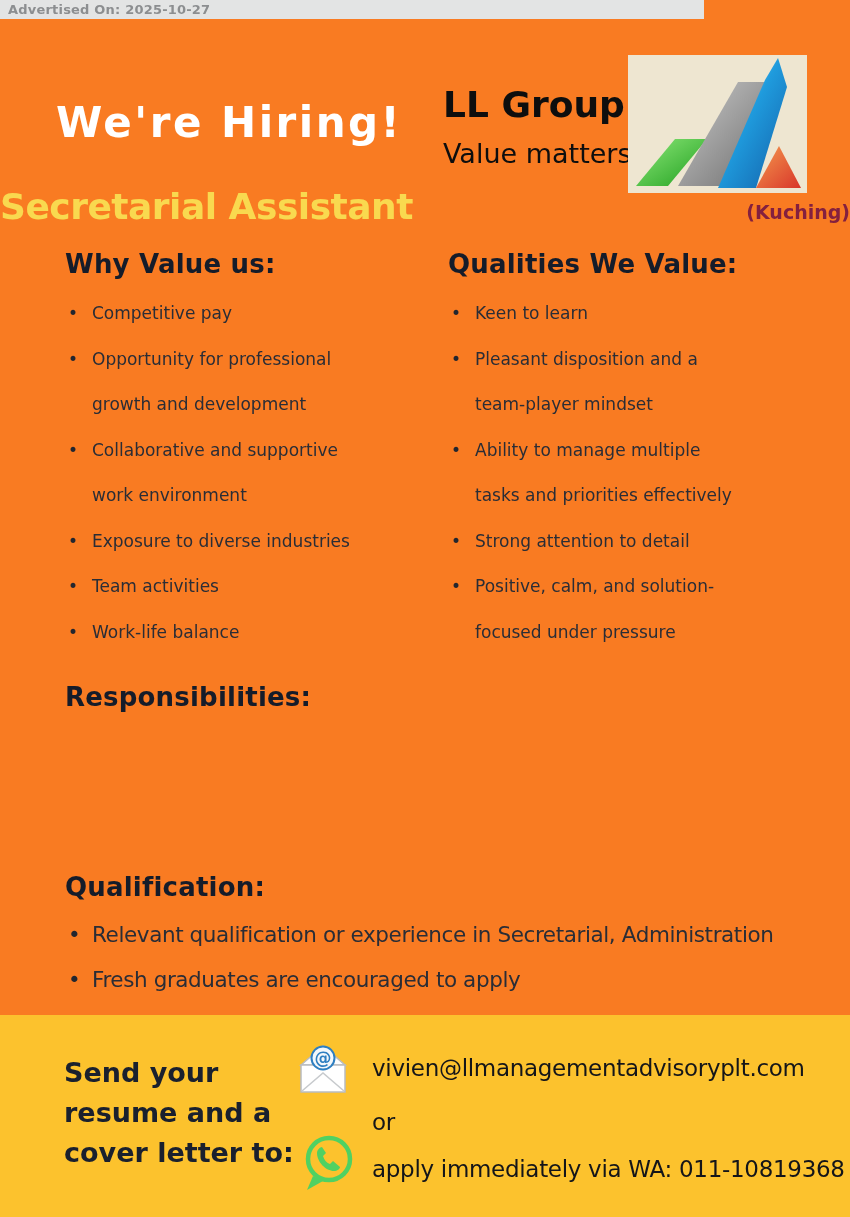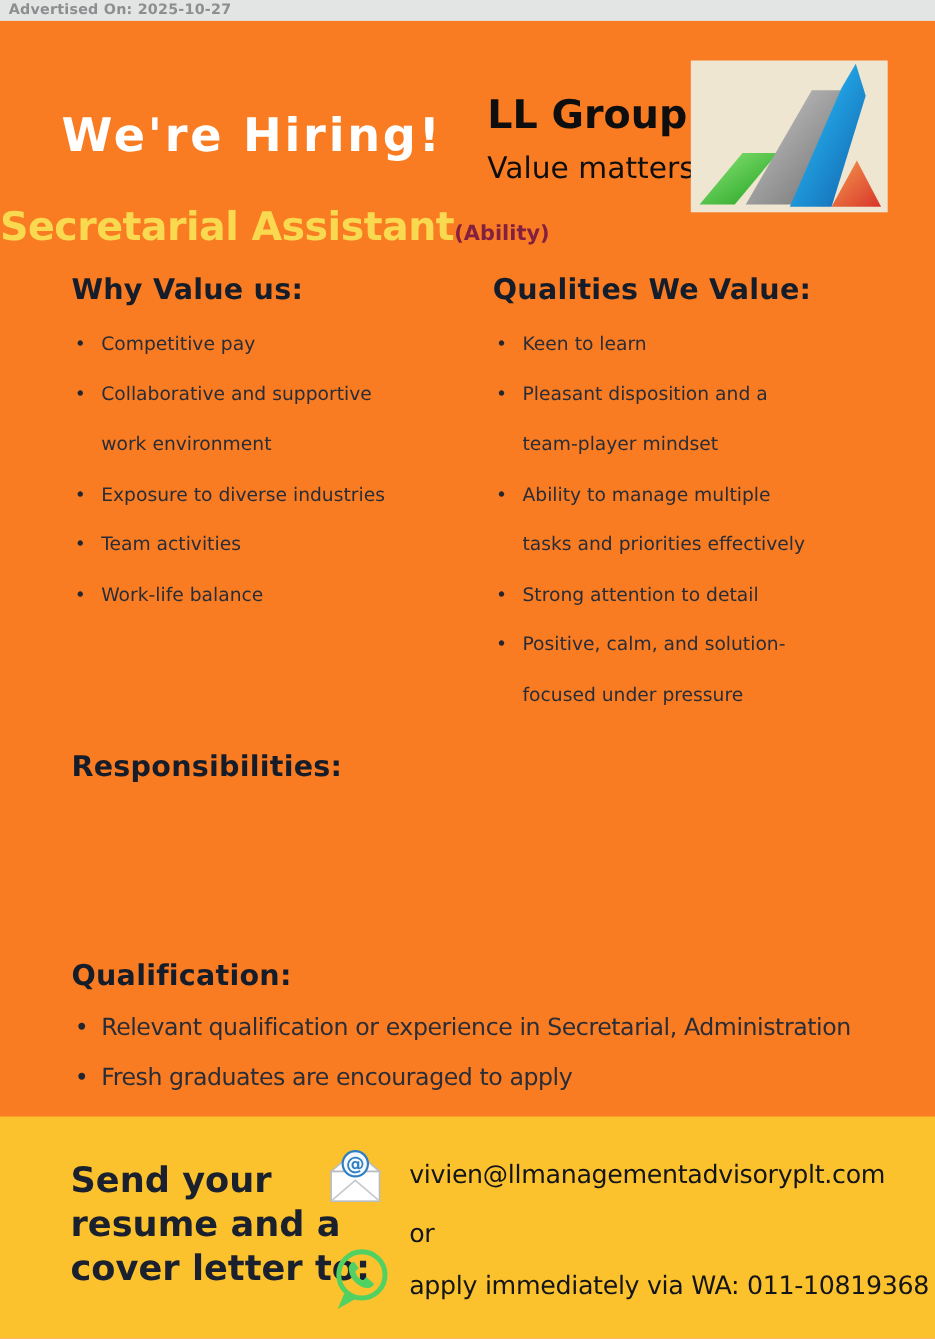--- a/index.html
+++ b/index.html
@@ -2,39 +2,39 @@
 <html><head>
 <meta charset="utf-8">
 <style>
   html,body { margin:0; padding:0; background:#ffffff; }
   .poster {
     position:relative; width:850px; height:1217px; overflow:hidden;
     background:#f97b22;
     font-family:"DejaVu Sans","Liberation Sans",sans-serif;
   }
   .topbar {
-    position:absolute; top:0; left:0; width:850px; height:19px;
+    position:absolute; top:0; left:0; width:704px; height:19px;
     background:#e3e4e4; color:#8c8e90; font-size:13px; font-weight:bold;
     display:flex; align-items:center; padding-left:8px; box-sizing:border-box;
     letter-spacing:0.2px;
   }
   .hiring {
     position:absolute; left:56px; top:98px;
     font-size:42px; font-weight:800; color:#ffffff; letter-spacing:2.5px;
   }
   .brand { position:absolute; left:443px; top:86px; color:#0e0e0e; }
   .brand-name { font-size:36px; font-weight:700; line-height:1.05; }
   .brand-tagline { font-size:27px; margin-top:14px; }
   .logo-box {
     position:absolute; left:628px; top:55px; width:179px; height:138px;
     background:#eee6d1;
   }
   .job-title-row {
     position:absolute; left:0; top:186px; width:850px;
-    display:flex; justify-content:flex-start; align-items:baseline; 
+    display:flex; justify-content:space-between; align-items:baseline; gap:17px;
   }
   .job-title { font-size:36px; font-weight:800; color:#f9d94f; letter-spacing:-0.5px; }
   .job-location { font-size:19px; font-weight:bold; color:#84203f; }
 
   .section { position:absolute; }
   .sec-why   { left:65px;  top:249px; width:390px; }
   .sec-qual2 { left:448px; top:249px; width:402px; }
   .sec-resp  { left:65px;  top:682px; width:785px; }
   .sec-qual  { left:65px;  top:872px; width:785px; }
   .section h2 {
@@ -52,21 +52,21 @@
     font-size:21.5px; letter-spacing:-0.4px; line-height:45px;
   }
   .sec-resp ul.bullets, .sec-qual ul.bullets { margin-top:10px; }
 
   .band {
     position:absolute; left:0; top:1015px; width:850px; height:202px;
     background:#fcc22d;
   }
   .lead {
     position:absolute; left:64px; top:38px;
-    font-size:32px; font-weight:800; color:#1a202e;
+    font-size:27px; font-weight:800; color:#1a202e;
     line-height:40px; white-space:pre-line;
   }
   .email-icon { position:absolute; left:298px; top:27px; }
   .wa-icon    { position:absolute; left:300px; top:118px; }
   .contact-text { position:absolute; color:#141519; font-size:23px; letter-spacing:-0.3px; }
   .email-text { left:372px; top:40px;  }
   .or-label   { left:372px; top:94px;  }
   .wa-text    { left:372px; top:141px; }
 </style>
 </head>
@@ -108,27 +108,29 @@
       </defs>
       <polygon points="8,131 47,84 79,84 40,131" fill="url(#gGreen)"></polygon>
       <polygon points="50,131 110,27 141,27 94,131" fill="url(#gGray)"></polygon>
       <polygon points="90,133 137,25 150,3 159,32 128,133" fill="url(#gBlue)"></polygon>
       <polygon points="128,133 151,91 173,133" fill="url(#gRed)"></polygon>
     </svg>
   </div>
 
   <div class="job-title-row">
     <span class="job-title">Secretarial Assistant</span>
-    <span class="job-location">(Ability)</span>
+    <span class="job-location">(Kuching)</span>
   </div>
 
   <div class="section sec-why">
     <h2>Why Value us:</h2>
     <ul class="bullets">
       <li>Competitive pay</li>
+      <li>Opportunity for professional
+growth and development</li>
       <li>Collaborative and supportive
 work environment</li>
       <li>Exposure to diverse industries</li>
       <li>Team activities</li>
       <li>Work-life balance</li>
     </ul>
   </div>
 
   <div class="section sec-qual2">
     <h2>Qualities We Value:</h2>

